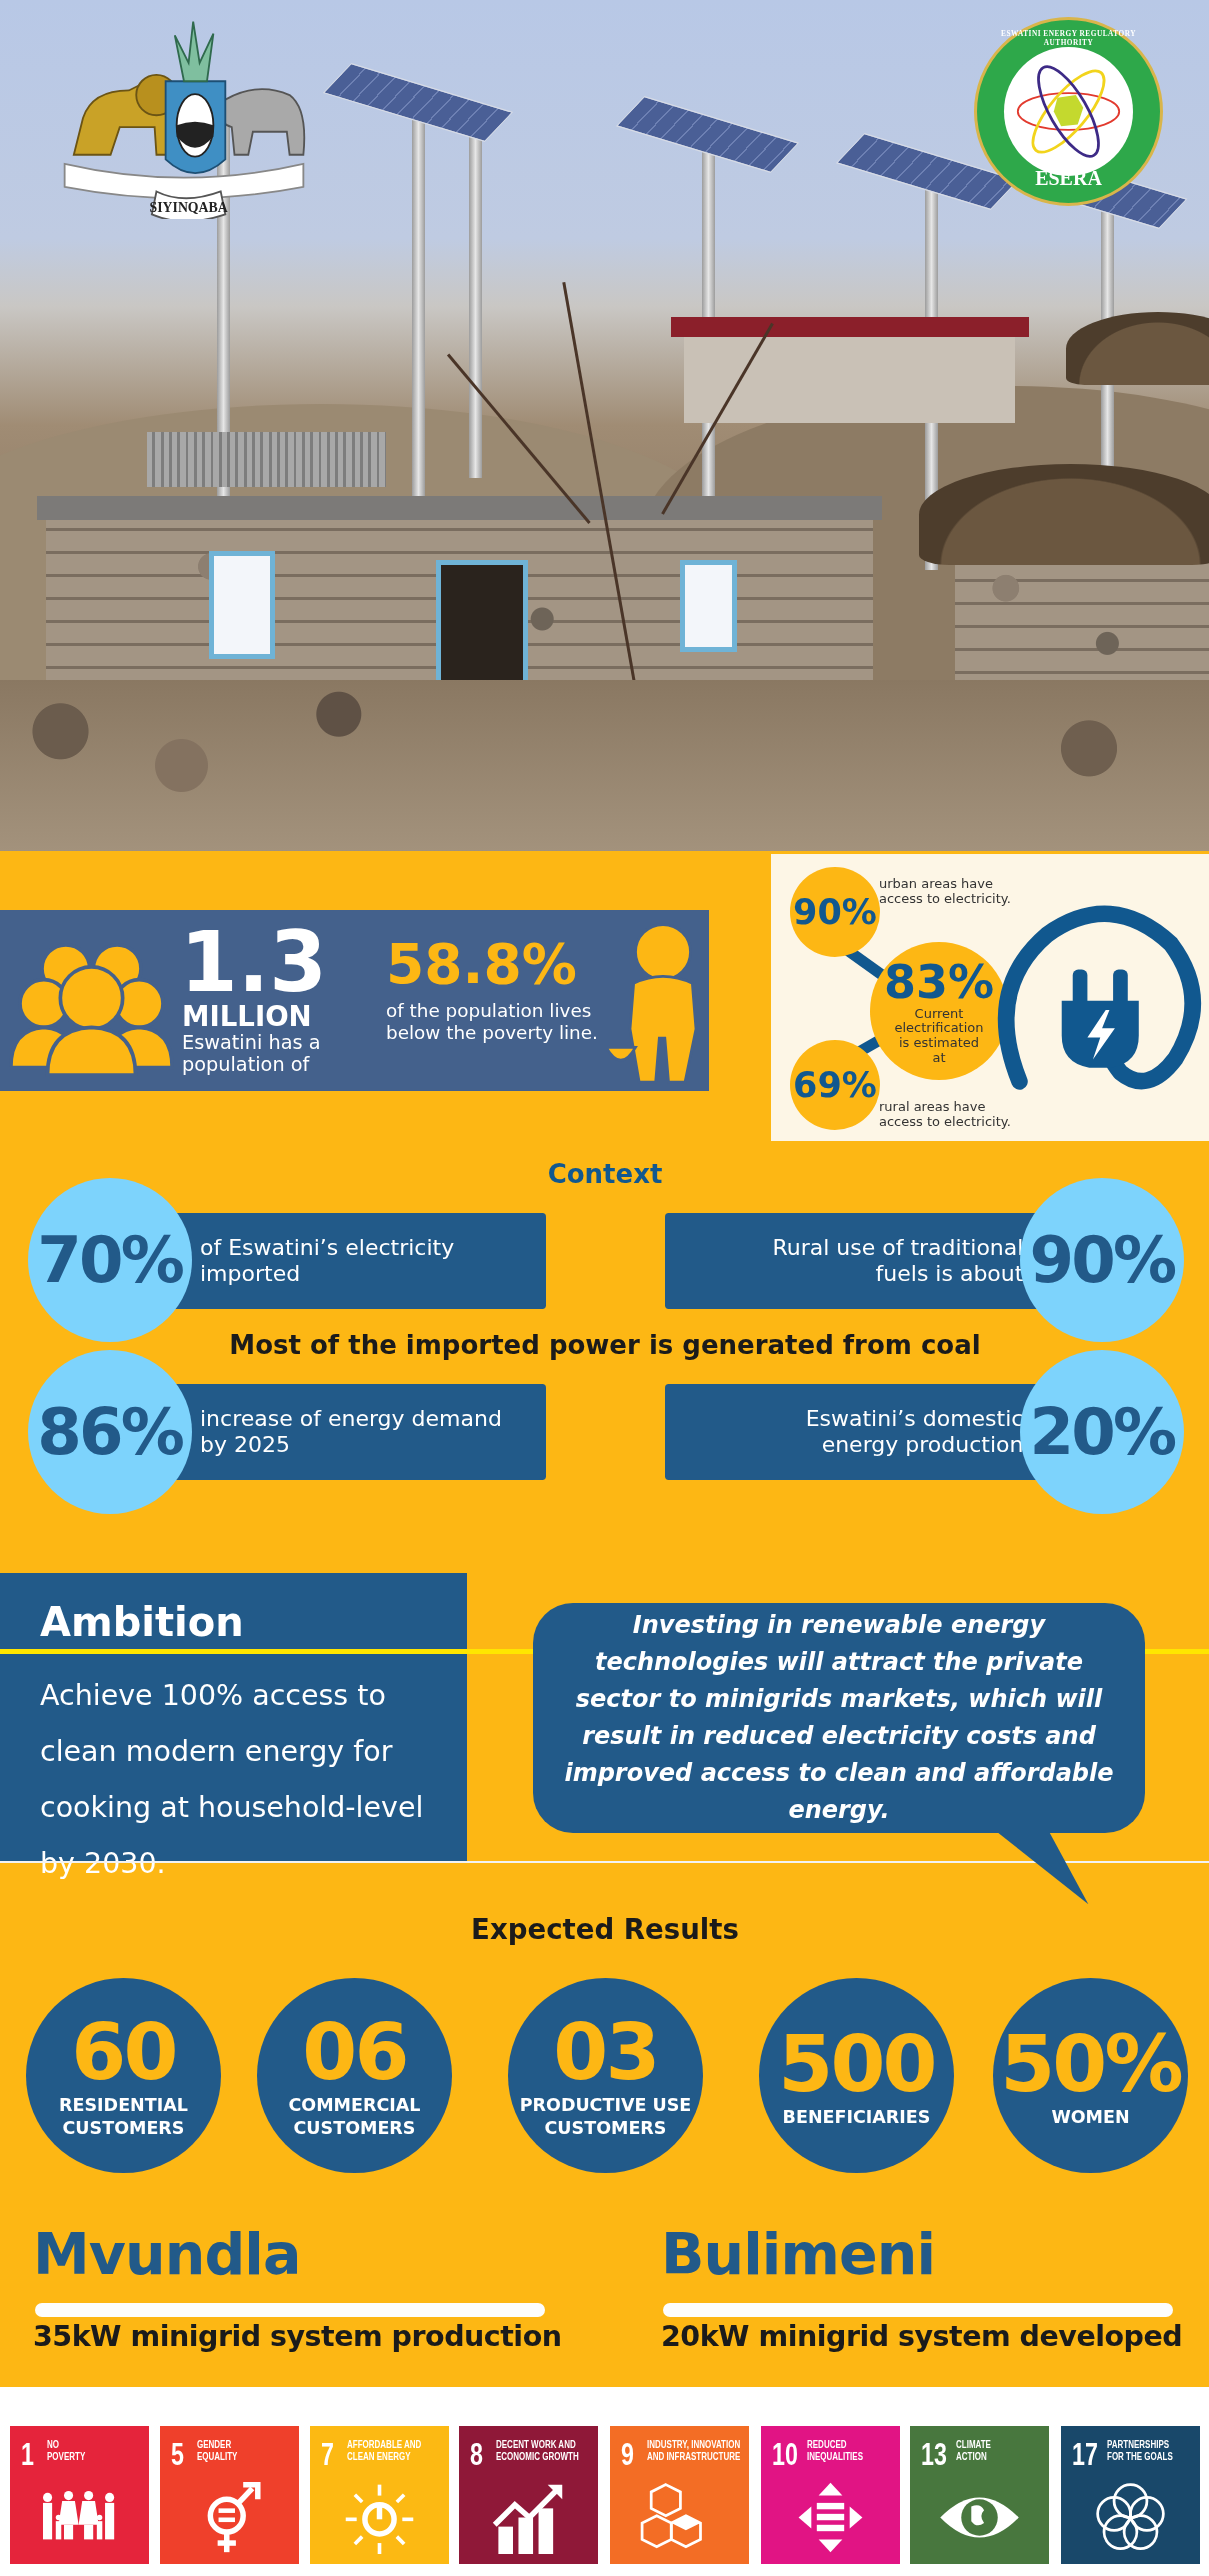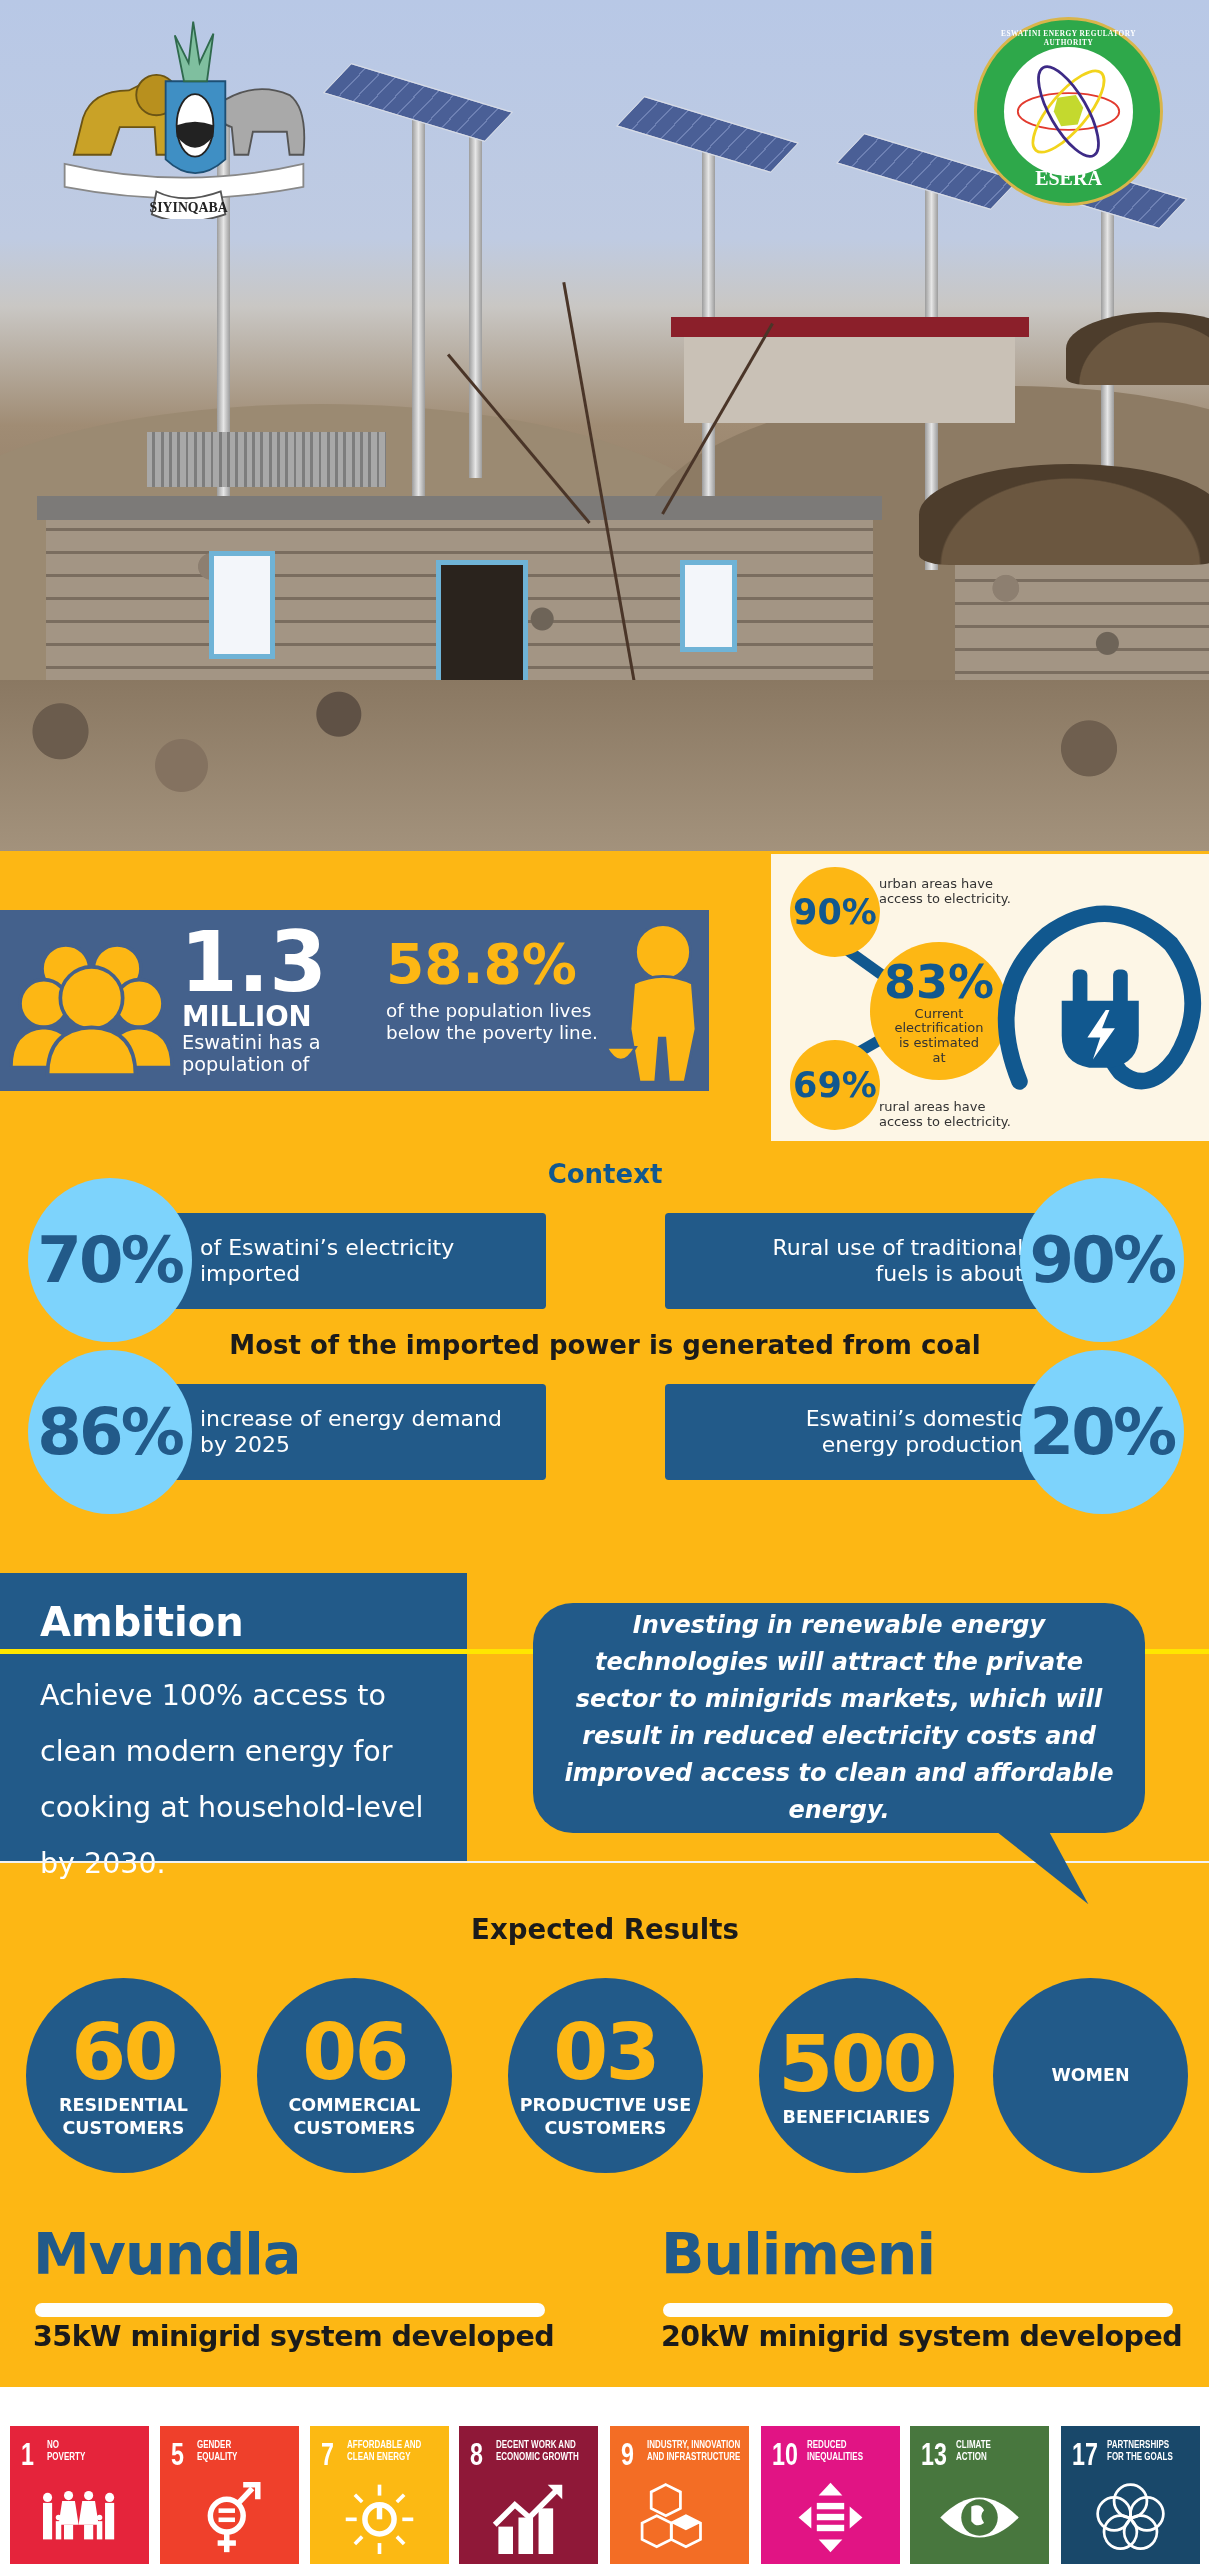--- a/index.html
+++ b/index.html
@@ -277,26 +277,27 @@
 <div class="res-circle" style="left:508px;">
   <span class="res-num">03</span>
   <span class="res-label">PRODUCTIVE USE</span>
   <span class="res-label">CUSTOMERS</span>
 </div>
 <div class="res-circle" style="left:759px;">
   <span class="res-num">500</span>
   <span class="res-label">BENEFICIARIES</span>
 </div>
 <div class="res-circle" style="left:993px;">
+  <span class="res-num">50%</span>
   <span class="res-label">WOMEN</span>
 </div>
 
 <div class="site-name" style="left:33px;">Mvundla</div>
 <div class="site-bar" style="left:35px;"></div>
-<div class="site-desc" style="left:33px;">35kW minigrid system developed</div>
+<div class="site-desc" style="left:33px;">35kW minigrid system production</div>
 
 <div class="site-name" style="left:661px;">Bulimeni</div>
 <div class="site-bar" style="left:663px;"></div>
 <div class="site-desc" style="left:661px;">20kW minigrid system developed</div>
 
 <div class="sdg" style="left:10px;background:#e5243b;">
   <span class="sdg-num">1</span>
   <span class="sdg-title" style="width:55px;">NO POVERTY</span>
   <svg class="sdg-icon" viewBox="0 0 90 80">
     <g fill="#fff">

